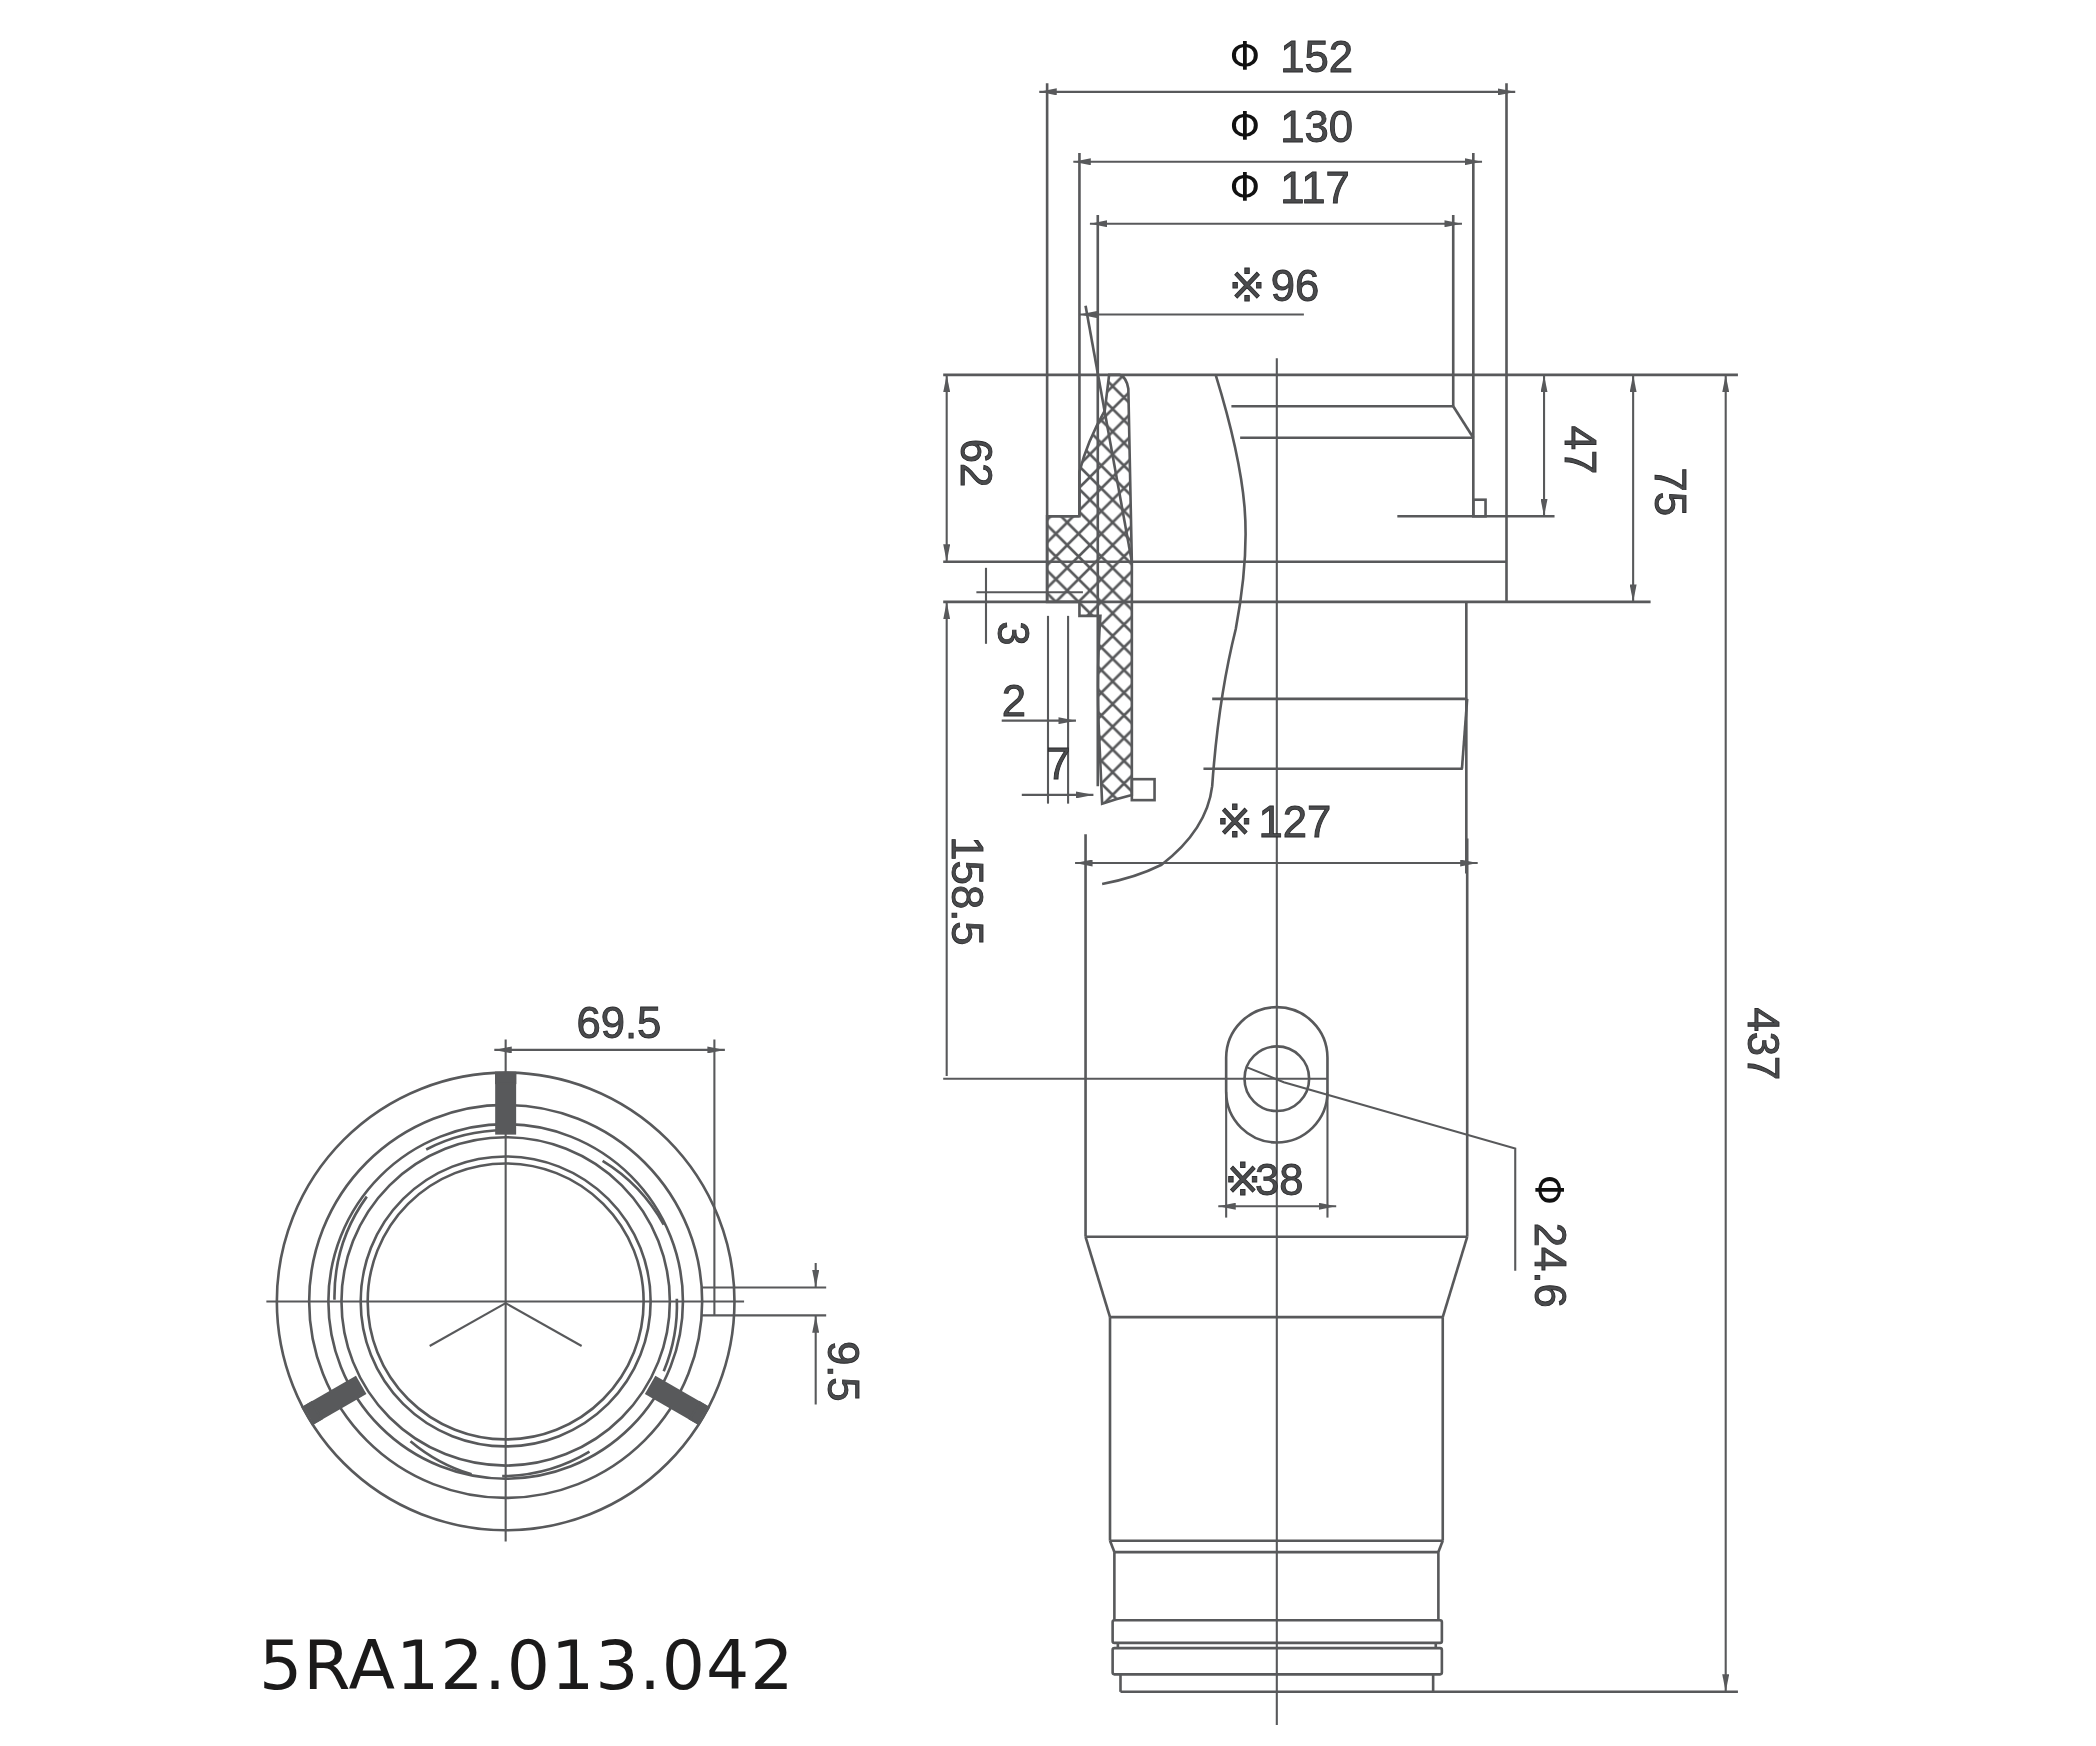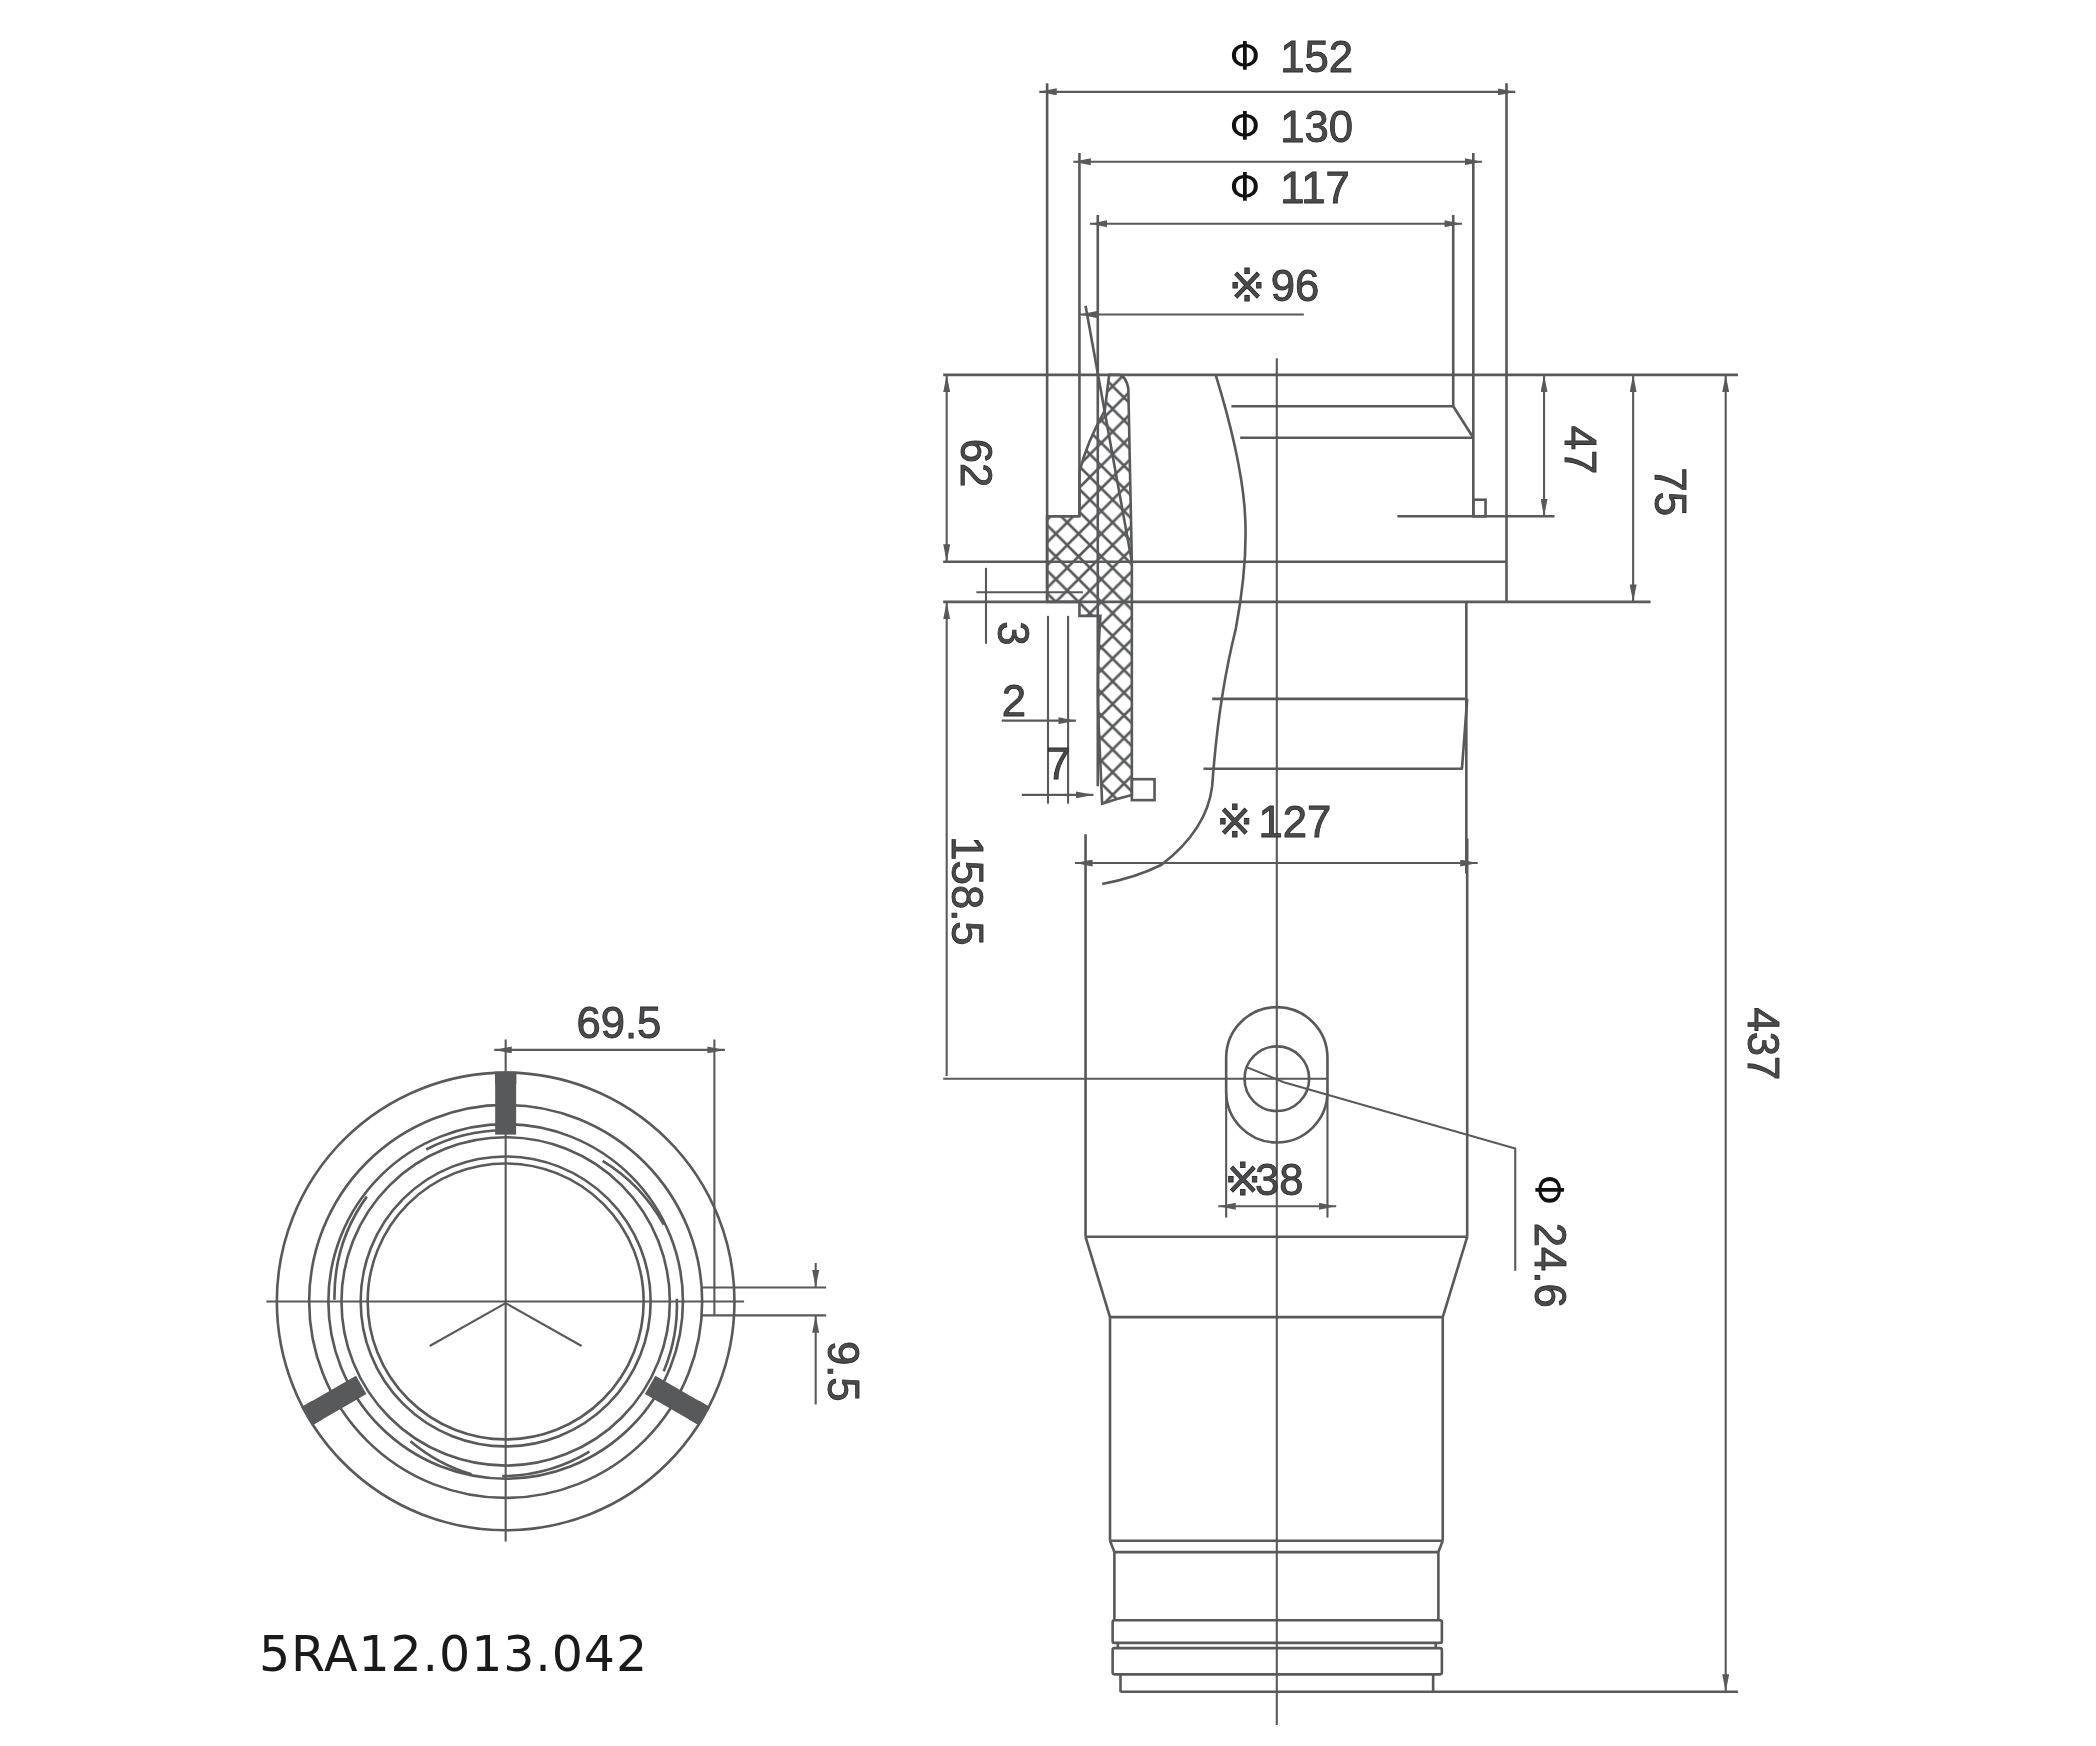--- a/index.html
+++ b/index.html
@@ -5,21 +5,21 @@
   html, body { margin: 0; padding: 0; background: #ffffff; }
   body { width: 2096px; height: 1747px; overflow: hidden; position: relative; }
   svg { position: absolute; left: 0; top: 0; }
   .ln { stroke: #58595b; stroke-width: 3; fill: none; }
   .thin { stroke: #58595b; stroke-width: 2.4; fill: none; }
   .dim { font-family: "Liberation Sans", "DejaVu Sans", sans-serif; font-size: 50px; fill: #4a4b4d; stroke: #2c2c2e; stroke-width: 1; }
   .phi { font-family: "DejaVu Sans", sans-serif; font-size: 44px; fill: #111; }
   .part-number {
     position: absolute; left: 259px; top: 1626px;
     font-family: "DejaVu Sans", "Liberation Sans", sans-serif;
-    font-size: 49px; color: #1b1a1a; letter-spacing: 0.9px; font-weight: normal;
+    font-size: 68px; color: #1b1a1a; letter-spacing: 0.9px; font-weight: normal;
   }
 </style>
 </head>
 <body>
 
 <svg width="2096" height="1747" viewBox="0 0 2400 2000" xmlns="http://www.w3.org/2000/svg">
   <defs>
     <marker id="arr" viewBox="0 0 20 8" refX="20" refY="4" markerWidth="20" markerHeight="8" markerUnits="userSpaceOnUse" orient="auto-start-reverse">
       <path d="M0,0 L20,4 L0,8 Z" fill="#58595b"></path>
     </marker>

